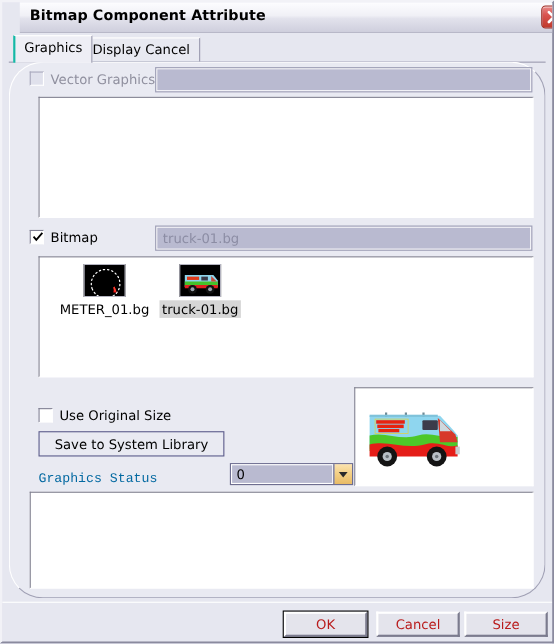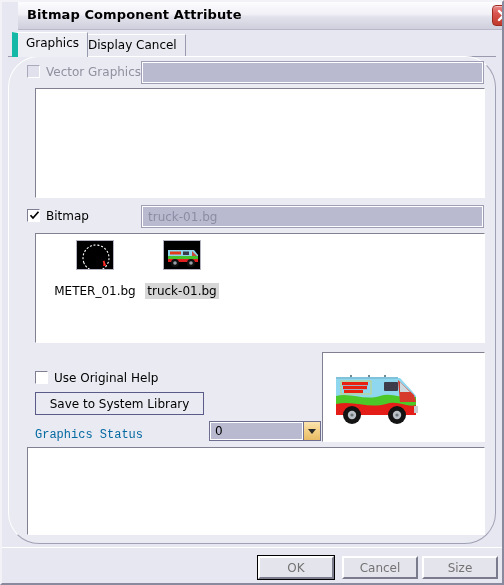--- a/index.html
+++ b/index.html
@@ -51,21 +51,21 @@
   #tabstrip {
     position: absolute; left: 6px; top: 30px;
     width: 488px; height: 24px;
   }
   .tab {
     position: absolute; top: 2px;
     height: 22px;
     padding: 3px 8px 0 8px;
     font-size: 12px; color: #000;
     background: #e8e9f1;
-    border-left: 6px solid #14b8a6;
+    border-left: 2px solid #14b8a6;
     border-top: 1px solid #ffffff;
     border-right: 1px solid #9a9aae;
     cursor: pointer;
     white-space: nowrap;
   }
   .tab.active {
     top: 0; height: 25px;
     background: #eeeef5;
     border-bottom: none;
     font-weight: normal;
@@ -192,21 +192,21 @@
     margin: 0 auto;
     border: 1px solid #b4b4c0;
     display: block;
     position: relative;
     overflow: hidden;
     background: #000;
   }
   .thumb-label {
     font-size: 12px;
     color: #000;
-    margin-top: 13px;
+    margin-top: 3px;
     padding: 1px 2px;
     display: inline-block;
     white-space: nowrap;
     line-height: 14px;
   }
   .thumb-item.selected .thumb-label { background: #d6d6d6; }
 
   
   #buttonbar {
     position: absolute; left: 0; top: 545px;
@@ -215,21 +215,21 @@
     border-top: 1px solid #ffffff;
   }
   .dlg-btn {
     position: absolute; top: 8px;
     height: 23px; width: 76px;
     background: #e4e4ec;
     border-top: 2px solid #ffffff;
     border-left: 2px solid #ffffff;
     border-right: 2px solid #7b7b8e;
     border-bottom: 2px solid #7b7b8e;
-    font-size: 12px; color: #737373;
+    font-size: 12px; color: #b91c1c;
     display: flex; align-items: center; justify-content: center;
     cursor: pointer;
   }
   .dlg-btn.default { outline: 1px solid #000; }
 
   svg { display: block; }
 </style>
 </head>
 <body>
 
@@ -304,21 +304,21 @@
             <circle cx="27" cy="22" r="4" fill="#111"></circle>
             <circle cx="11" cy="22" r="1.8" fill="#9aa0aa"></circle>
             <circle cx="27" cy="22" r="1.8" fill="#9aa0aa"></circle>
           </svg>
         </span>
         <span class="thumb-label">truck-01.bg</span>
       </div>
     </div>
 
     <div class="cbox" style="left:26px; top:314px;"></div>
-    <div class="cbl" style="left:45px; top:314px;">Use Original Help</div>
+    <div class="cbl" style="left:45px; top:314px;">Use Original Size</div>
 
 
     <div class="btn-flat" style="left:26px; top:335px; width:169px; height:23px;">
       <span>Save to System Library</span>
     </div>
 
     <div class="lbl" style="left:26px; top:371px;">Graphics Status</div>
 
     <div id="status-combo" style="left:200px; top:364px;">
       <div class="cval">0</div>

